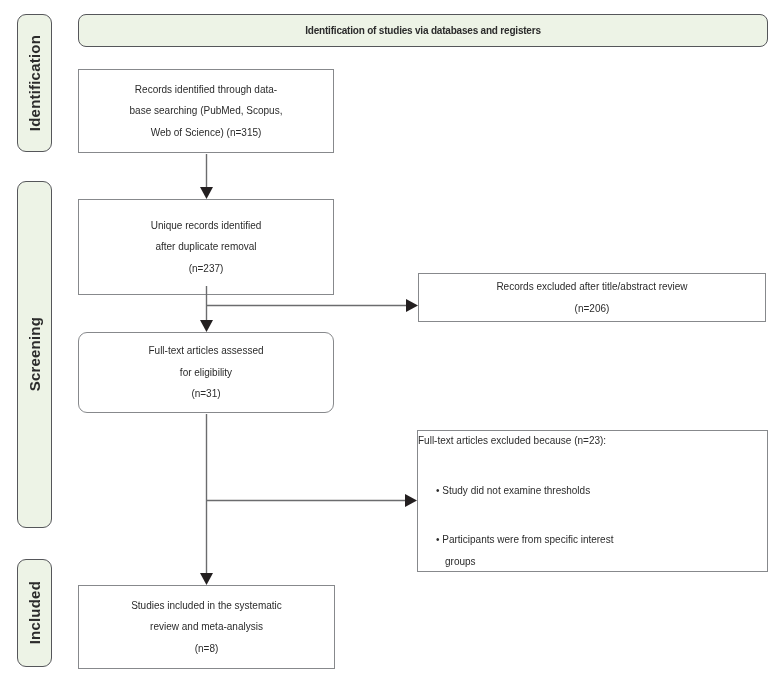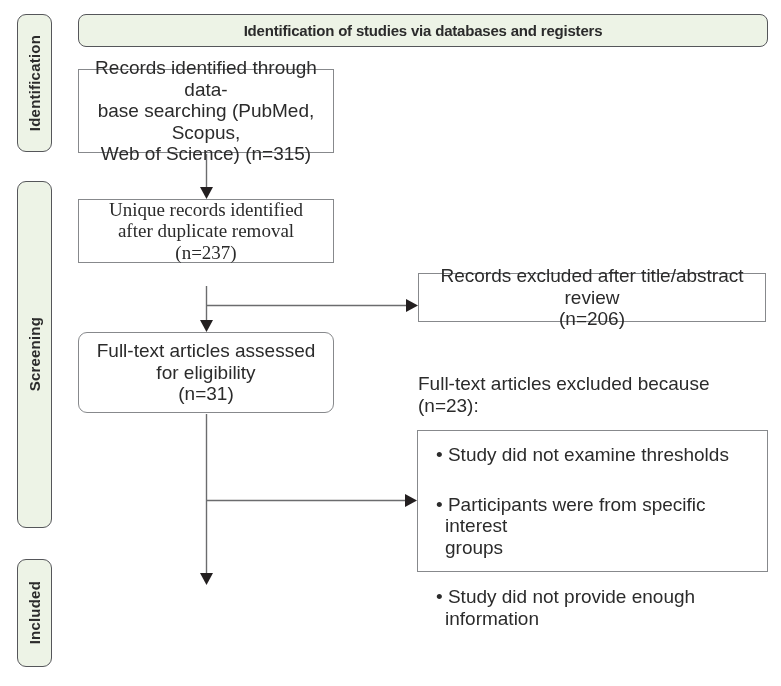--- a/index.html
+++ b/index.html
@@ -14,35 +14,35 @@
   .canvas{
     position:relative;width:781px;height:686px;background:#ffffff;
     font-family:"Liberation Sans",sans-serif;color:var(--text);overflow:hidden;
   }
   .header-bar{
     position:absolute;left:78px;top:14px;width:690px;height:33px;
     background:var(--stage-fill);border:1.4px solid var(--stage-border);
     border-radius:8px;display:flex;align-items:center;justify-content:center;
     box-sizing:border-box;
   }
-  .header-title{font-weight:bold;font-size:15px;letter-spacing:-0.2px;}
+  .header-title{font-weight:bold;font-size:10px;letter-spacing:-0.2px;}
   .stage{
     position:absolute;left:17px;width:35px;
     background:var(--stage-fill);border:1.4px solid var(--stage-border);
     border-radius:9px;display:flex;align-items:center;justify-content:center;
     box-sizing:border-box;
   }
   .stage-label{
     writing-mode:vertical-rl;transform:rotate(180deg);
     font-weight:bold;font-size:15px;letter-spacing:0.2px;white-space:nowrap;
   }
   .fbox{
     position:absolute;background:#ffffff;border:1.5px solid var(--box-border);
     display:flex;align-items:center;justify-content:center;
-    box-sizing:border-box;font-size:19px;line-height:21.5px;
+    box-sizing:border-box;font-size:10px;line-height:21.5px;
   }
   .fbox-text{white-space:pre-line;text-align:center;}
   .excl{justify-content:flex-start;align-items:center;text-align:left;padding:6px 8px 6px 0;}
   .excl-inner{width:100%;}
   .excl-title{white-space:pre-line;}
   .excl-item{padding-left:27px;text-indent:-9px;white-space:pre-line;margin-top:28px;}
   svg.arrows{position:absolute;left:0;top:0;pointer-events:none;}
   svg.arrows line{stroke:var(--arrow-line);stroke-width:1.4;}
   svg.arrows polygon{fill:var(--arrow-head);}
 </style>
@@ -63,42 +63,46 @@
   </div>
   <div class="stage" style="top:559px;height:108px;">
     <span class="stage-label">Included</span>
   </div>
 
   <div class="fbox" style="left:78px;top:69px;width:256px;height:84px;">
     <span class="fbox-text">Records identified through data-
 base searching (PubMed, Scopus,
 Web of Science) (n=315)</span>
   </div>
-  <div class="fbox" style="left:78px;top:199px;width:256px;height:64px;font-family:Liberation Serif, serif;">
+  <div class="fbox" style="left:78px;top:199px;width:256px;height:96px;">
     <span class="fbox-text">Unique records identified
 after duplicate removal
 (n=237)</span>
   </div>
   <div class="fbox" style="left:78px;top:332px;width:256px;height:81px;border-radius:9px;">
     <span class="fbox-text">Full-text articles assessed
 for eligibility
 (n=31)</span>
+  </div>
+  <div class="fbox" style="left:78px;top:585px;width:257px;height:84px;">
+    <span class="fbox-text">Studies included in the systematic
+review and meta-analysis
+(n=8)</span>
   </div>
 
   <div class="fbox" style="left:418px;top:273px;width:348px;height:49px;">
     <span class="fbox-text">Records excluded after title/abstract review
 (n=206)</span>
   </div>
   <div class="fbox excl" style="left:417px;top:430px;width:351px;height:142px;">
     <div class="excl-inner">
       <div class="excl-title">Full-text articles excluded because (n=23):</div>
       <div class="excl-item">• Study did not examine thresholds</div>
       <div class="excl-item">• Participants were from specific interest
 groups</div>
-      <div class="excl-item">• Study did not provide enough information</div>
     </div>
   </div>
 
   <svg class="arrows" width="781" height="686" viewBox="0 0 781 686">
     <g>
       <line x1="206.5" y1="154" x2="206.5" y2="188"></line>
       <polygon points="200,187 213,187 206.5,199"></polygon>
     </g>
     <g>
       <line x1="206.5" y1="286" x2="206.5" y2="321"></line>

